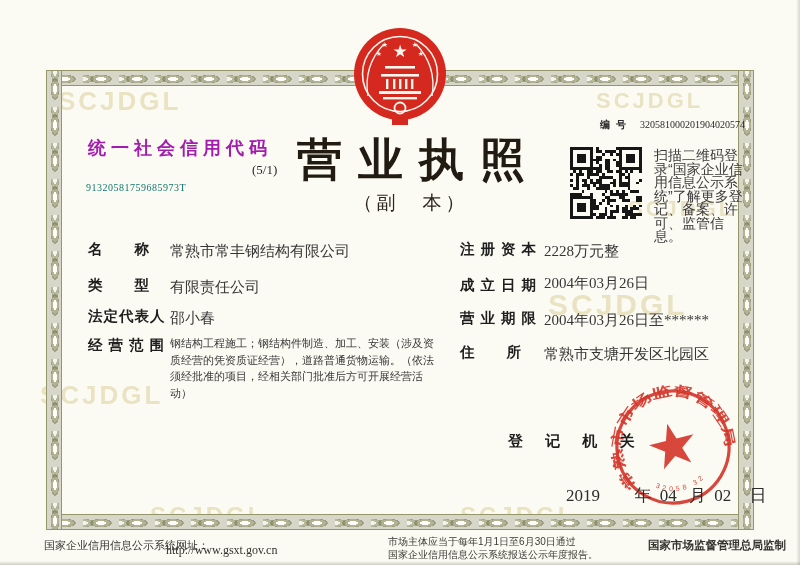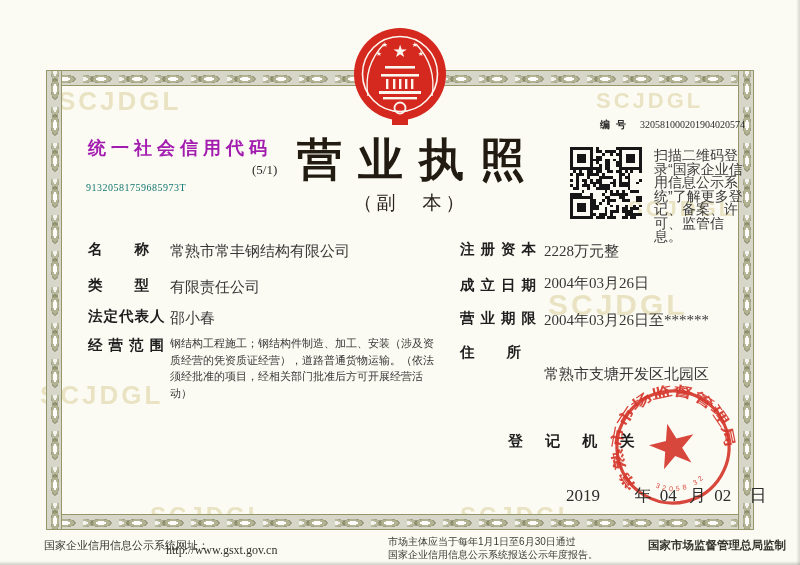--- a/index.html
+++ b/index.html
@@ -375,21 +375,21 @@
   <div class="frow fvalue" style="left:544px;top:274px;">2004年03月26日</div>
 
   <div class="frow" style="left:460px;top:309px;">
     <span class="flabel">营 业 期 限</span>
   </div>
   <div class="frow fvalue" style="left:544px;top:311px;">2004年03月26日至******</div>
 
   <div class="frow" style="left:460px;top:343px;">
     <span class="flabel">住　　所</span>
   </div>
-  <div class="frow fvalue" style="left:544px;top:345px;margin-top:20px;">常熟市支塘开发区北园区</div>
+  <div class="frow fvalue" style="left:544px;top:345px;">常熟市支塘开发区北园区</div>
 
   <div class="abs registrar">登 记 机 关</div>
 
   <div class="abs seal">
     <svg width="150" height="150" viewBox="-75 -75 150 150">
       <circle cx="0" cy="0" r="56" fill="none" stroke="#d5281e" stroke-width="3.2" opacity=".92"></circle>
       <polygon points="0,-24 5.41,-7.44 22.83,-7.42 8.75,2.84 14.11,19.42 0,9.2 -14.11,19.42 -8.75,2.84 -22.83,-7.42 -5.41,-7.44" fill="#d5281e" opacity=".92"></polygon>
       <defs>
         <path id="sealTop" d="M -44,28 A 52,52 0 1,1 44,28" fill="none"></path>
         <path id="sealBot" d="M -30,32 A 43,43 0 0,0 30,32" fill="none"></path>

